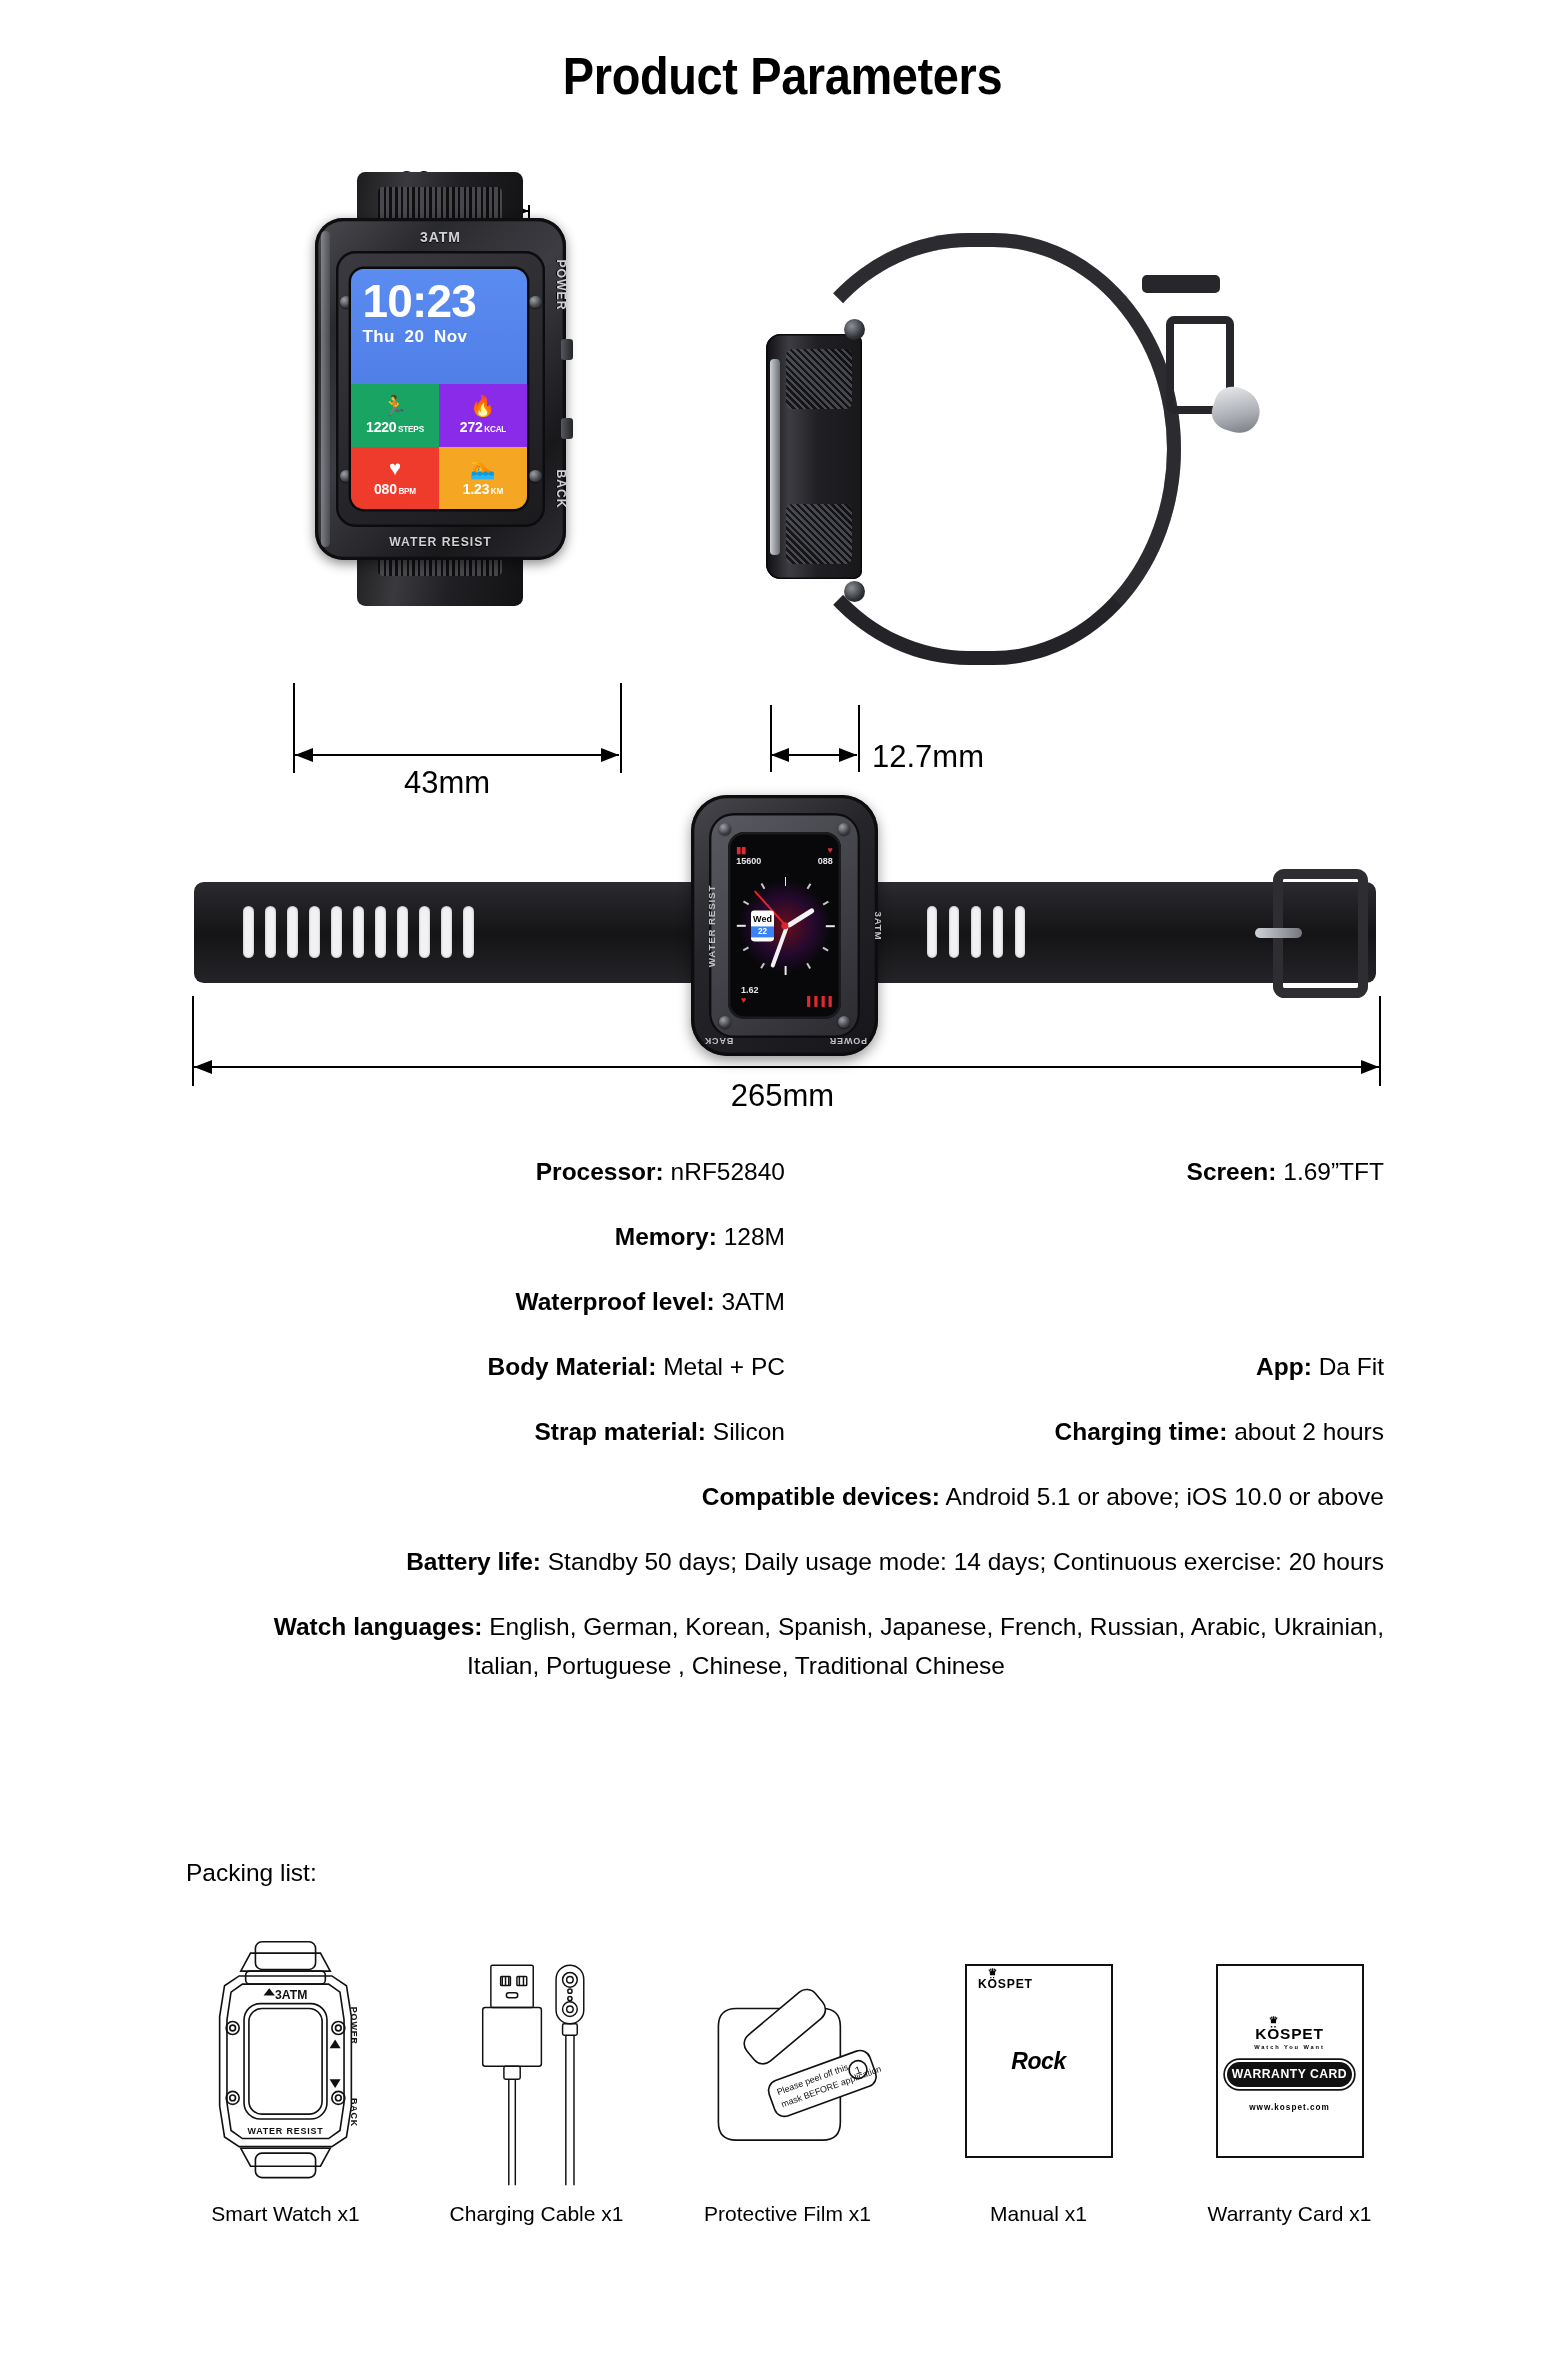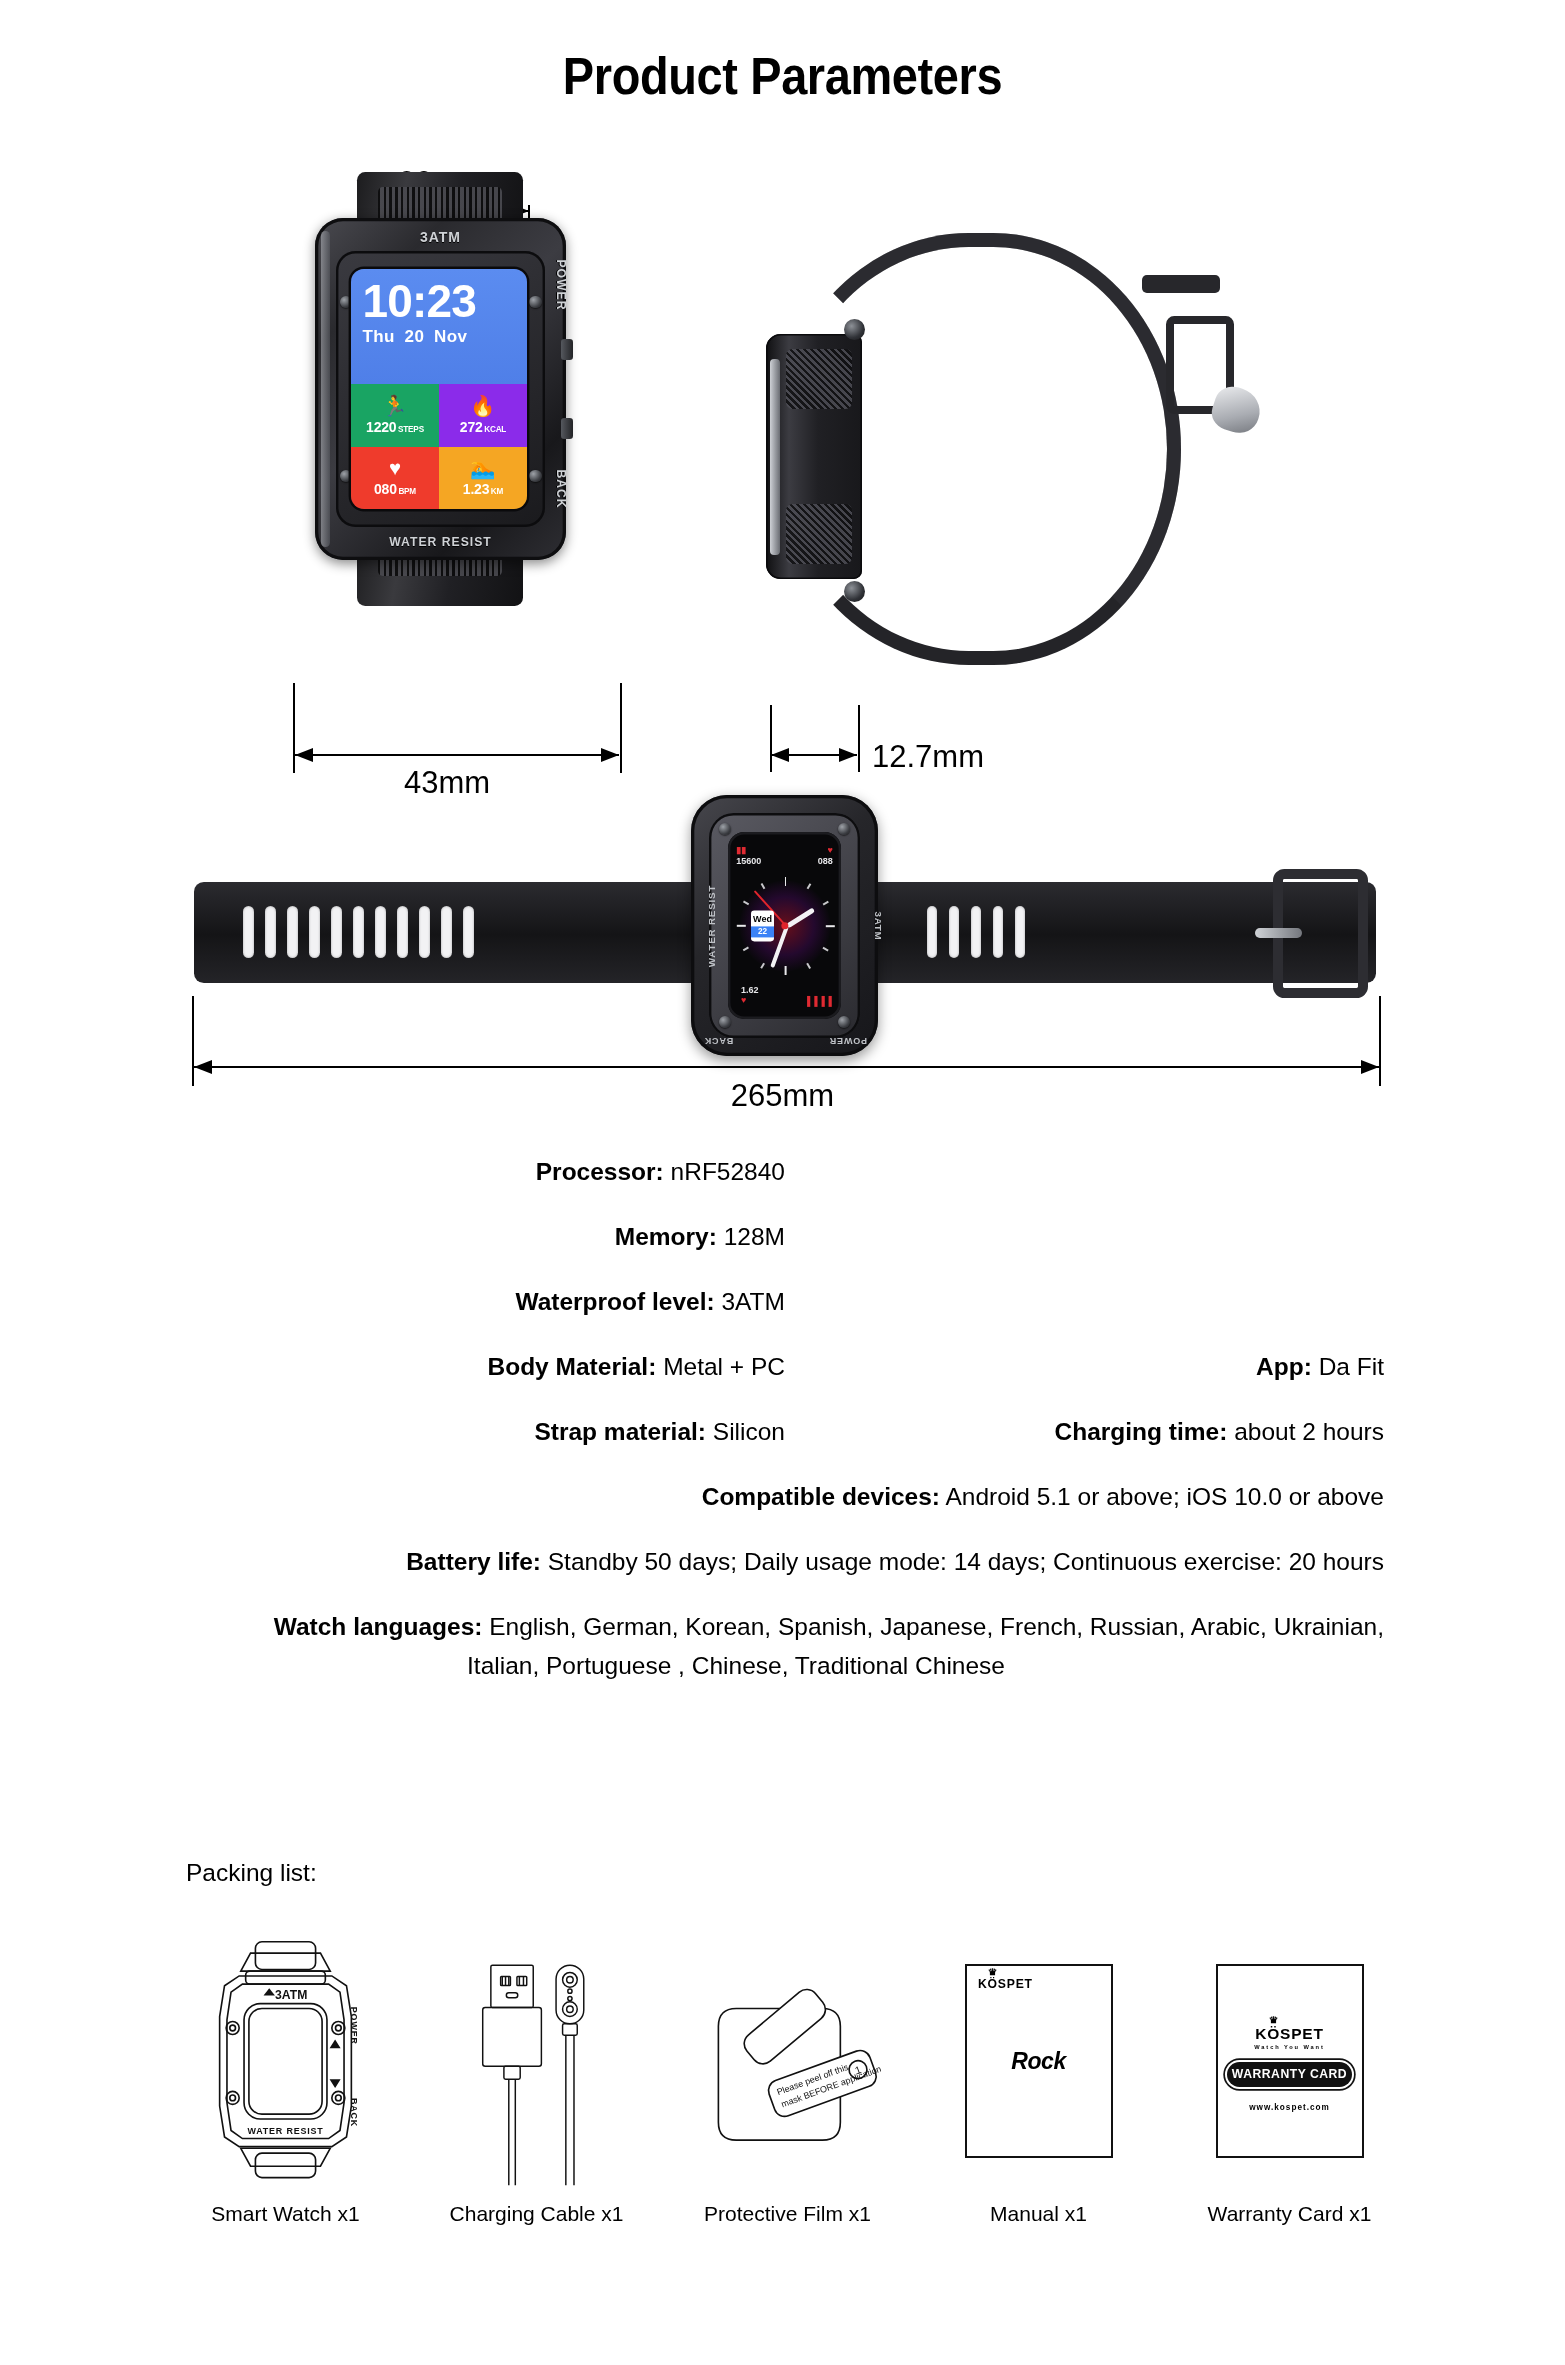--- a/index.html
+++ b/index.html
@@ -489,20 +489,24 @@
     <div class="arrowbar" style="left:194px; top:1066px; width:1185px;"></div>
     <div class="dimlabel" style="left:0; top:1078px; width:1565px; text-align:center;">265mm</div>
   </div>
 
   <div class="specs">
 
     <div class="spec-row">
       <div class="col">
         <span class="lbl">Processor:</span>
         <span class="val">nRF52840</span>
+      </div>
+      <div class="col right">
+        <span class="lbl">Screen:</span>
+        <span class="val">1.69”TFT</span>
       </div>
     </div>
 
     <div class="spec-row">
       <div class="col right">
         <span class="lbl">Memory:</span>
         <span class="val">128M</span>
       </div>
     </div>
 

